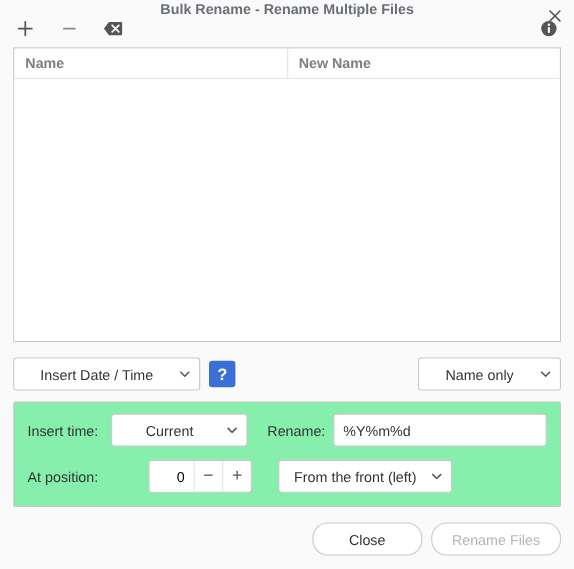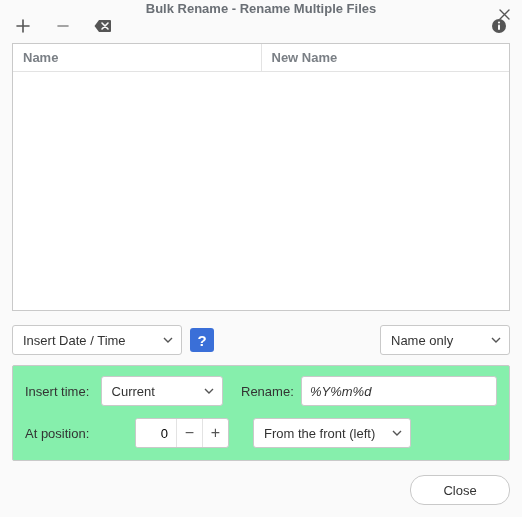--- a/index.html
+++ b/index.html
@@ -102,20 +102,21 @@
   .dropdown {
     background: #fff;
     border: 1px solid #c9c9c9;
     border-radius: 3px;
     height: 30px;
     display: flex;
     align-items: center;
     padding: 0 8px 0 10px;
     cursor: pointer;
     position: relative;
+    text-align: center;
   }
   .dropdown .dd-label { flex: 1; font-size: 13px; color: #333; }
   .dropdown .caret {
     margin-left: 10px;
   }
   .caret svg { display:block; }
   .help-btn {
     width: 24px;
     height: 24px;
     background: #3a6fd8;
@@ -301,21 +302,21 @@
         <span class="opt-label">Insert time:</span>
         <div class="dropdown" style="width:145px">
           <span class="dd-label">Current</span>
           <span class="caret">
             <svg width="10" height="6" viewBox="0 0 10 6">
                 <path d="M1 1 L5 5 L9 1" fill="none" stroke="#555" stroke-width="1.4"></path>
               </svg>
           </span>
         </div>
         <span style="width:50px; margin-left:8px">Rename:</span>
-        <input class="text-input" style="flex: 1 1 0%; font-style: italic;" value="%Y%m%d">
+        <input class="text-input" style="flex: 1 1 0%;" value="%Y%m%d">
       </div>
 
       <div class="opt-row">
         <span class="opt-label">At position:</span>
         <div class="spinner" style="margin-left:20px">
           <input value="0" style="">
           <div class="sp-btn">
             <span>−</span>
           </div>
           <div class="sp-btn">
@@ -331,15 +332,16 @@
           </span>
         </div>
       </div>
 
     </div>
 
   </div>
 
   <div class="footer">
     <div class="btn">Close</div>
+    <div class="btn disabled">Rename Files</div>
   </div>
 
 </div>
 
 </body></html>

